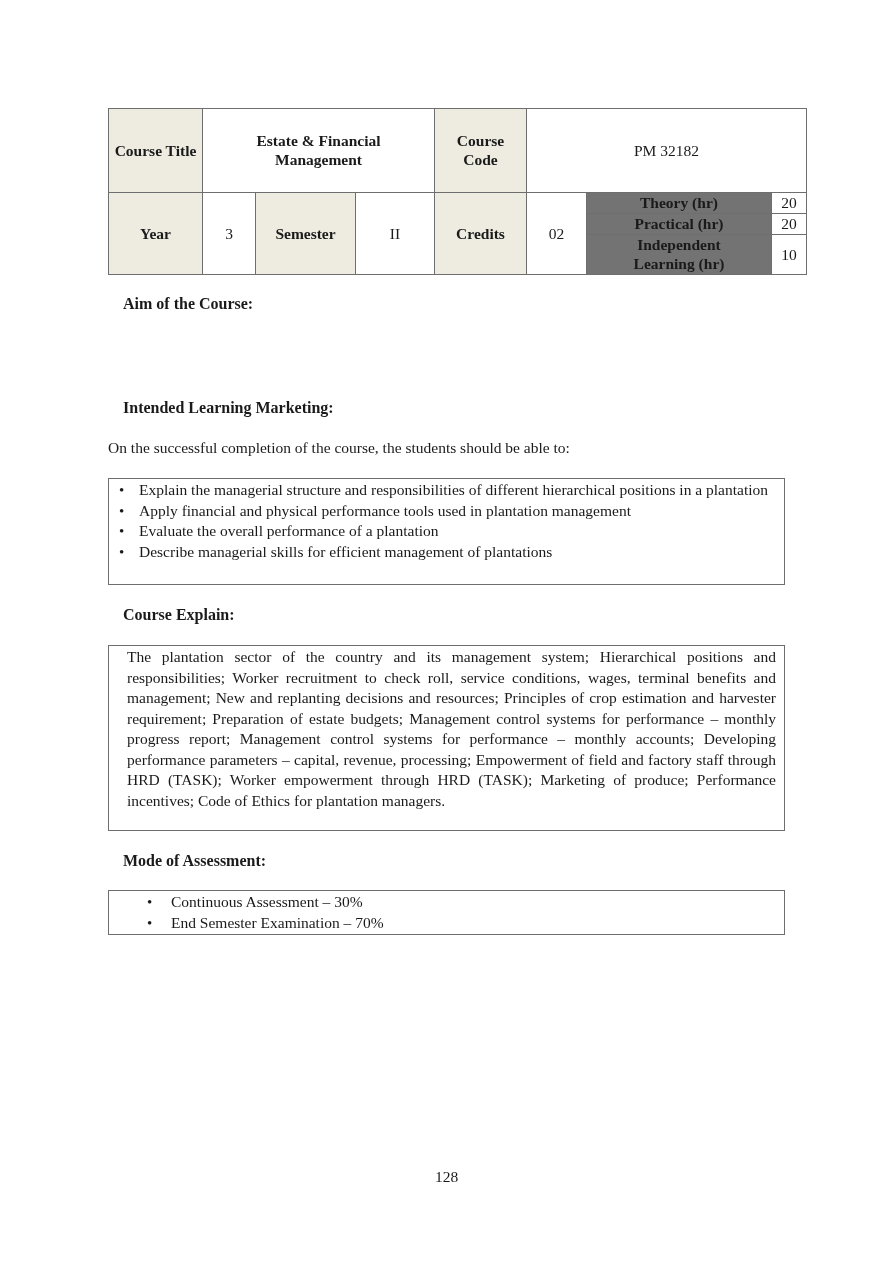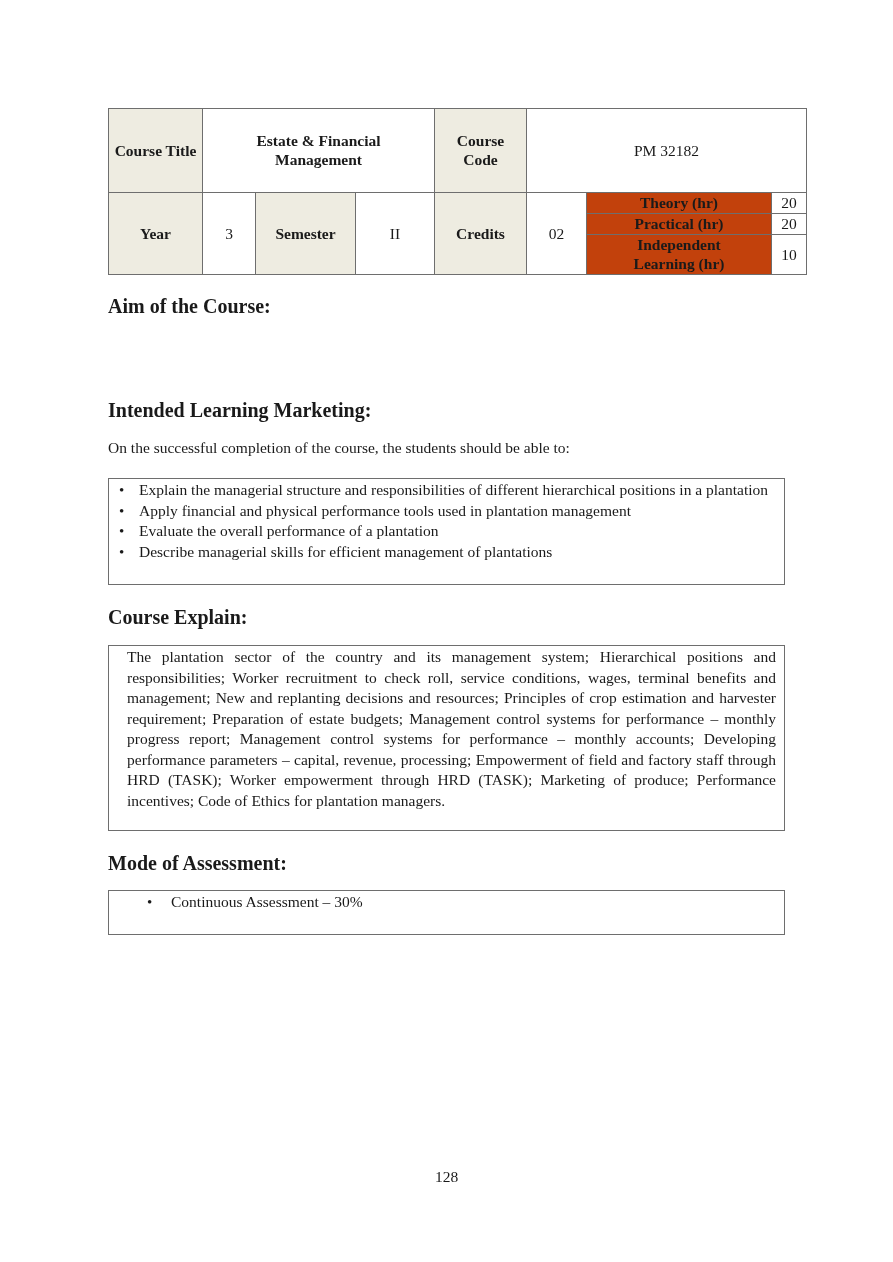--- a/index.html
+++ b/index.html
@@ -11,25 +11,25 @@
 
   table.info {
     position: absolute; left: 108px; top: 108px; width: 698px; height: 167px;
     border-collapse: collapse; font-size: 15.5px; table-layout: fixed;
   }
   table.info td {
     border: 1px solid #6e6e6e; text-align: center; vertical-align: middle;
     padding: 0 4px; line-height: 19px;
   }
   td.hd { background: #eeece1; font-weight: bold; }
-  td.sub { background: #c2410c; font-weight: bold; height: 20px; padding: 0 2px; }
+  td.sub { background: #737373; font-weight: bold; height: 20px; padding: 0 2px; }
   td.subv { height: 20px; }
 
   .heading {
-    position: absolute; left: 108px; font-weight: bold; font-size: 20px; text-align: center;
+    position: absolute; left: 123px; font-weight: bold; font-size: 16px; text-align: center;
   }
   .para { position: absolute; left: 108px; font-size: 15.5px; }
 
   .box {
     position: absolute; left: 108px; width: 677px; box-sizing: border-box;
     border: 1px solid #6e6e6e; font-size: 15.5px; line-height: 20.5px;
   }
   .box.aim { border: 2px solid #333; padding: 1px 8px; text-align: justify; text-align-last: left; }
   .box.ilo { padding: 1px 8px 1px 8px; }
   .box.capsule { padding: 1px 8px 1px 18px; text-align: justify; }
@@ -105,17 +105,18 @@
 
   <div class="heading" style="top:606px;">Course Explain:</div>
   <div class="box capsule" style="top:645px; height:186px;">
     <span>The plantation sector of the country and its management system; Hierarchical positions and responsibilities; Worker recruitment to check roll, service conditions, wages, terminal benefits and management; New and replanting decisions and resources; Principles of crop estimation and harvester requirement; Preparation of estate budgets; Management control systems for performance – monthly progress report; Management control systems for performance – monthly accounts; Developing performance parameters – capital, revenue, processing; Empowerment of field and factory staff through HRD (TASK); Worker empowerment through HRD (TASK); Marketing of produce; Performance incentives; Code of Ethics for plantation managers.</span>
   </div>
 
   <div class="heading" style="top:852px;">Mode of Assessment:</div>
   <div class="box assess" style="top:890px; height:45px;">
     <ul class="bl">
       <li>Continuous Assessment – 30%</li>
+      <li>End Semester Examination – 70%</li>
     </ul>
   </div>
 
   <div class="pagenum">128</div>
 </div>
 
 </body></html>

